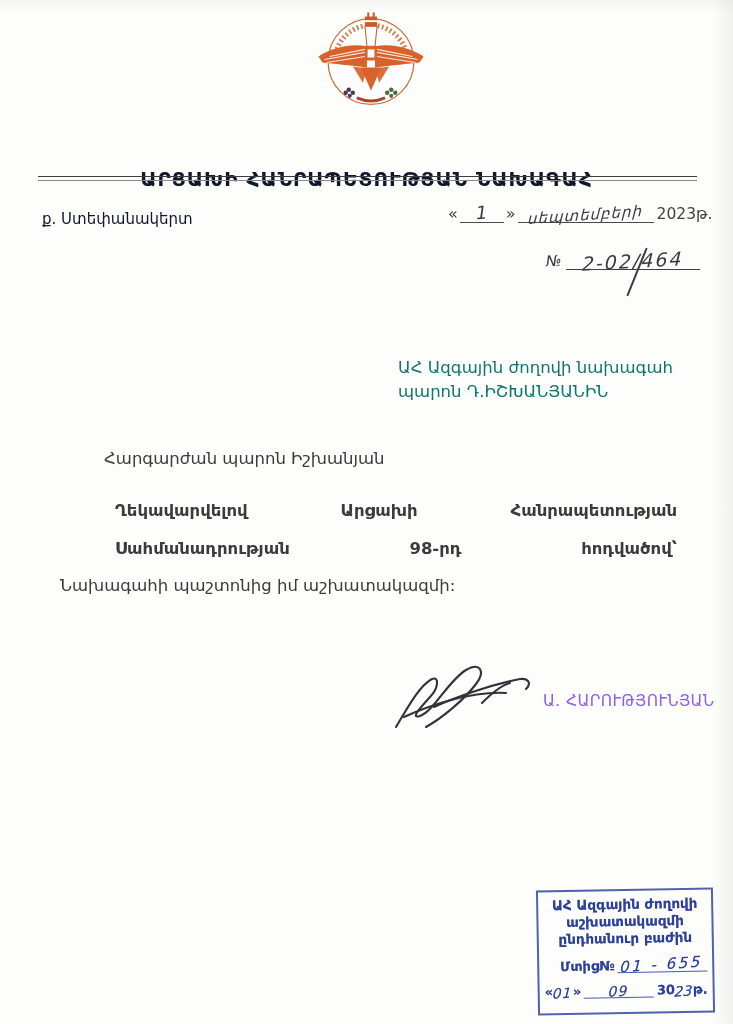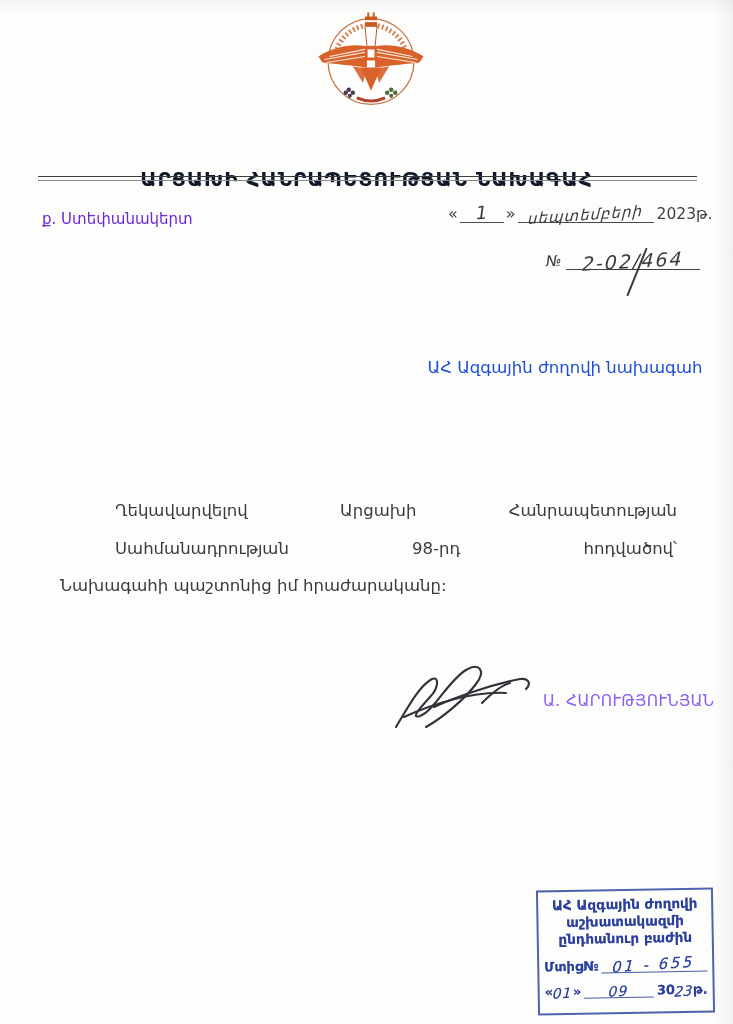--- a/index.html
+++ b/index.html
@@ -34,21 +34,21 @@
     color:#0f172a;
     margin-top:39px;
   }
   .rule{
     position:absolute;top:176px;left:38px;width:659px;height:3px;
     border-top:1.6px solid #3c3c3e;
     border-bottom:1px solid #8a8a8a;
   }
   .place{
     position:absolute;left:42px;top:210px;
-    font-size:15px;color:#6d28d9;
+    font-size:15px;color:#0f172a;
   }
   
   .hand{
     font-style:italic;
     color:#3a3a40;
     display:inline-block;
     transform:rotate(-3deg);
     white-space:nowrap;
   }
   .date-row{
@@ -73,33 +73,33 @@
   }
   .num-row .no-sign{font-style:italic;font-size:15px;transform:rotate(-4deg);margin-right:4px;}
   .slot-num{width:134px;border-bottom:1.2px solid #3f3f45;}
   .slot-num .hand{font-size:19px;letter-spacing:2px;transform:rotate(-3deg) skewX(-6deg);position:relative;top:3px;}
   .num-slash{
     position:absolute;left:636px;top:246px;width:2px;height:52px;
     background:#3a3a40;transform:rotate(22deg);border-radius:2px;
   }
   .addressee{
     position:absolute;left:398px;top:356px;width:334px;
-    text-align:center;font-size:16.5px;line-height:23.5px;
-    color:#1d4ed8;
+    font-size:16.5px;line-height:23.5px;
+    color:#0f766e;
   }
   .salutation{
     position:absolute;left:104px;top:449px;
     font-size:16.5px;color:#3b3b3d;
   }
   .body-par{
     position:absolute;left:60px;top:492px;width:617px;
     font-size:16.5px;line-height:37.5px;color:#3b3b3d;
   }
   .body-line{text-align:justify;text-align-last:justify;}
-  .body-line.first{padding-left:55px;}
+  .body-line.first{padding-left:55px;font-weight:bold;}
   .body-line.last{text-align:left;text-align-last:left;}
   .sig-scribble{position:absolute;left:386px;top:655px;width:156px;height:90px;}
   .sig-name{
     position:absolute;left:543px;top:692px;
     font-size:15.5px;letter-spacing:0.4px;color:#8b5cf6;
   }
   
   .stamp{
     position:absolute;left:537px;top:889px;width:177px;height:125px;
     border:2.6px solid rgba(42,62,156,0.82);
@@ -111,21 +111,21 @@
   }
   .stamp, .stamp *{text-shadow:0 0 0.6px rgba(43,63,158,0.55);}
   .stamp-head{
     text-align:center;font-weight:bold;
     font-size:13.5px;line-height:17px;
   }
   .stamp-entry{
     display:flex;align-items:flex-end;
     margin-top:7px;font-size:13px;font-weight:bold;
   }
-  .stamp-entry .s-label{white-space:nowrap;}
+  .stamp-entry .s-label{white-space:nowrap;margin-left:16px;}
   .s-line{
     flex:1;border-bottom:1.4px solid rgba(42,62,156,0.85);
     text-align:center;margin-left:2px;
   }
   .s-hand{
     font-style:italic;display:inline-block;
     transform:rotate(-3deg) skewX(-8deg);
     font-size:15px;letter-spacing:2.5px;font-weight:normal;
     position:relative;top:2px;color:#2b3f9e;
   }
@@ -197,26 +197,28 @@
   </div>
 
   <div class="num-row">
     <span class="no-sign">№</span>
     <span class="slot slot-num"><span class="hand">2-02/464</span></span>
   </div>
   <div class="num-slash"></div>
 
   <div class="addressee">
     <div>ԱՀ Ազգային ժողովի նախագահ</div>
-  </div>
-
+    <div>պարոն Դ.ԻՇԽԱՆՅԱՆԻՆ</div>
+  </div>
+
+  <div class="salutation">Հարգարժան պարոն Իշխանյան</div>
 
   <div class="body-par">
     <div class="body-line first">Ղեկավարվելով Արցախի Հանրապետության Սահմանադրության 98-րդ հոդվածով՝</div>
-    <div class="body-line last">Նախագահի պաշտոնից իմ հրաժարականը:</div>
+    <div class="body-line last">Նախագահի պաշտոնից իմ աշխատակազմի:</div>
   </div>
 
   <svg class="sig-scribble" viewBox="0 0 156 90">
     <g fill="none" stroke="#32323a" stroke-width="2.1" stroke-linecap="round">
       <path d="M10 72 C22 52 34 30 46 24 C54 21 52 34 44 42 C34 53 24 64 34 61 C48 56 62 26 80 15 C94 7 100 16 90 29 C78 45 56 63 40 72"></path>
       <path d="M18 62 C44 50 86 36 120 38"></path>
       <path d="M48 52 C70 42 104 30 134 24 C142 23 146 28 140 34"></path>
       <path d="M96 48 C104 40 116 30 124 28"></path>
     </g>
   </svg>

